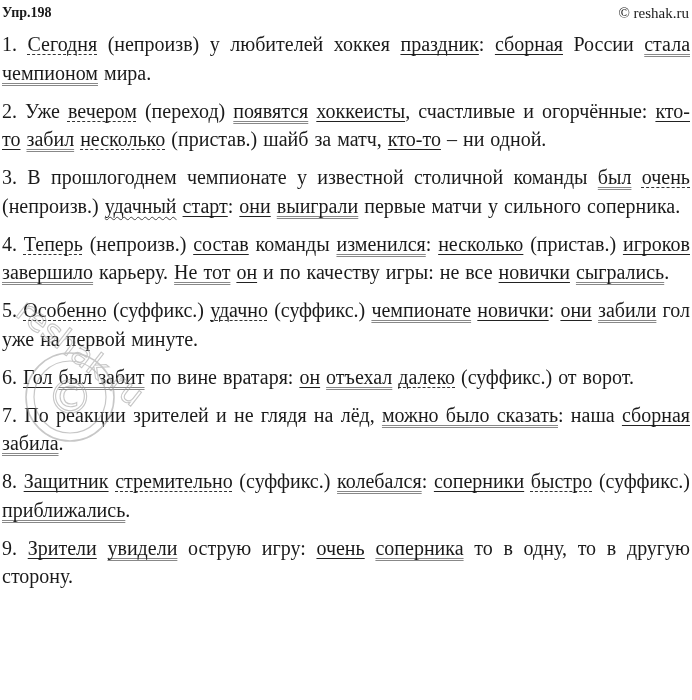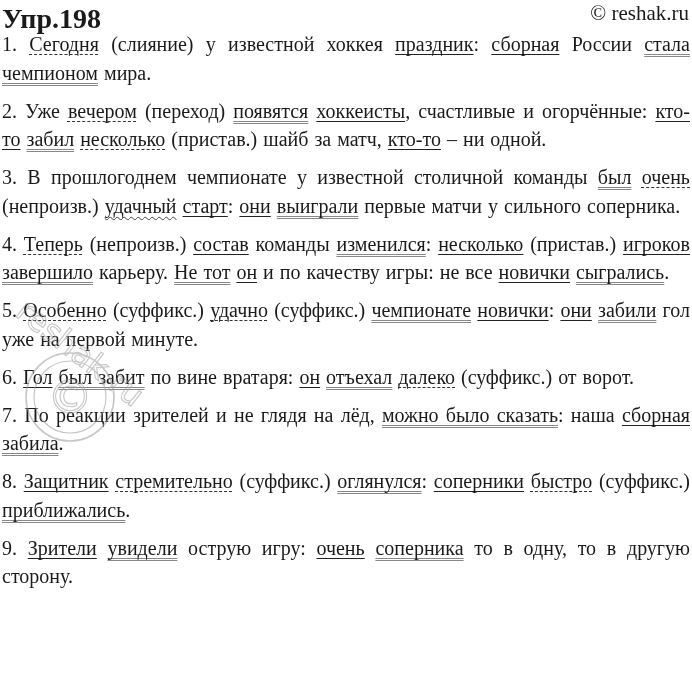--- a/index.html
+++ b/index.html
@@ -5,26 +5,26 @@
   html, body { margin: 0; padding: 0; background: #ffffff; }
   body {
     width: 692px; height: 700px; overflow: hidden; position: relative;
     font-family: "Liberation Serif", "DejaVu Serif", serif;
     color: #1a1a1a;
   }
   .header {
     position: absolute; top: 0; left: 0; width: 692px; height: 30px;
   }
   .title {
-    position: absolute; left: 2px; top: 6px;
-    font-weight: bold; font-size: 28px; line-height: 26px;
+    position: absolute; left: 2px; top: 0px;
+    font-weight: bold; font-size: 14px; line-height: 26px;
   }
   .copyright {
     position: absolute; right: 3px; top: 0px;
-    font-size: 21px; line-height: 26px;
+    font-size: 15px; line-height: 26px;
   }
   .content {
     position: absolute; top: 30px; left: 2px; width: 688px;
   }
   .para {
     font-size: 20px; line-height: 28.5px;
     text-align: justify; margin: 0 0 9.5px 0;
     word-spacing: 1px;
   }
   .w { text-decoration-skip-ink: none; }
@@ -39,28 +39,28 @@
 </style>
 </head>
 <body>
 
 <div class="header">
   <div class="title">Упр.198</div>
   <div class="copyright">© reshak.ru</div>
 </div>
 
 <div class="content" id="content">
-    <p class="para"><span>1. </span><span class="w circ">Сегодня</span><span> (слияние) у известной хоккея </span><span class="w subj">праздник</span><span>: </span><span class="w subj">сборная</span><span> России </span><span class="w pred">стала чемпионом</span><span> мира.</span></p>
+    <p class="para"><span>1. </span><span class="w circ">Сегодня</span><span> (непроизв) у любителей хоккея </span><span class="w subj">праздник</span><span>: </span><span class="w subj">сборная</span><span> России </span><span class="w pred">стала чемпионом</span><span> мира.</span></p>
     <p class="para"><span>2. Уже </span><span class="w circ">вечером</span><span> (переход) </span><span class="w pred">появятся</span><span> </span><span class="w subj">хоккеисты</span><span>, счастливые и огорчённые: </span><span class="w subj">кто-то</span><span> </span><span class="w pred">забил</span><span> </span><span class="w circ">несколько</span><span> (пристав.) шайб за матч, </span><span class="w subj">кто-то</span><span> – ни одной.</span></p>
     <p class="para"><span>3. В прошлогоднем чемпионате у известной столичной команды </span><span class="w pred">был</span><span> </span><span class="w circ">очень</span><span> (непроизв.) </span><span class="w attr">удачный</span><span> </span><span class="w subj">старт</span><span>: </span><span class="w subj">они</span><span> </span><span class="w pred">выиграли</span><span> первые матчи у сильного соперника.</span></p>
     <p class="para"><span>4. </span><span class="w circ">Теперь</span><span> (непроизв.) </span><span class="w subj">состав</span><span> команды </span><span class="w pred">изменился</span><span>: </span><span class="w subj">несколько</span><span> (пристав.) </span><span class="w subj">игроков</span><span> </span><span class="w pred">завершило</span><span> карьеру. </span><span class="w pred">Не тот</span><span> </span><span class="w subj">он</span><span> и по качеству игры: не все </span><span class="w subj">новички</span><span> </span><span class="w pred">сыгрались</span><span>.</span></p>
     <p class="para"><span>5. </span><span class="w circ">Особенно</span><span> (суффикс.) </span><span class="w circ">удачно</span><span> (суффикс.) </span><span class="w pred">чемпионате</span><span> </span><span class="w subj">новички</span><span>: </span><span class="w subj">они</span><span> </span><span class="w pred">забили</span><span> гол уже на первой минуте.</span></p>
     <p class="para"><span>6. </span><span class="w subj">Гол</span><span> </span><span class="w pred">был забит</span><span> по вине вратаря: </span><span class="w subj">он</span><span> </span><span class="w pred">отъехал</span><span> </span><span class="w circ">далеко</span><span> (суффикс.) от ворот.</span></p>
     <p class="para"><span>7. По реакции зрителей и не глядя на лёд, </span><span class="w pred">можно было сказать</span><span>: наша </span><span class="w subj">сборная</span><span> </span><span class="w pred">забила</span><span>.</span></p>
-    <p class="para"><span>8. </span><span class="w subj">Защитник</span><span> </span><span class="w circ">стремительно</span><span> (суффикс.) </span><span class="w pred">оглянулся</span><span>: </span><span class="w subj">соперники</span><span> </span><span class="w circ">быстро</span><span> (суффикс.) </span><span class="w pred">приближались</span><span>.</span></p>
+    <p class="para"><span>8. </span><span class="w subj">Защитник</span><span> </span><span class="w circ">стремительно</span><span> (суффикс.) </span><span class="w pred">колебался</span><span>: </span><span class="w subj">соперники</span><span> </span><span class="w circ">быстро</span><span> (суффикс.) </span><span class="w pred">приближались</span><span>.</span></p>
     <p class="para"><span>9. </span><span class="w subj">Зрители</span><span> </span><span class="w pred">увидели</span><span> острую игру: </span><span class="w subj">очень</span><span> </span><span class="w pred">соперника</span><span> то в одну, то в другую сторону.</span></p>
   </div>
 
 <svg class="watermark" viewBox="0 0 170 170" xmlns="http://www.w3.org/2000/svg">
   <circle cx="62" cy="112" r="44" fill="none" stroke="#9a9a9a" stroke-width="1.6"></circle>
   <circle cx="62" cy="112" r="36" fill="none" stroke="#9a9a9a" stroke-width="1.2"></circle>
   <text x="62" y="128" text-anchor="middle" font-size="46" fill="none" stroke="#9a9a9a" stroke-width="1.1" font-family="DejaVu Sans, sans-serif">©</text>
   <text x="6" y="30" font-size="32" fill="none" stroke="#9a9a9a" stroke-width="1.1" font-family="DejaVu Sans, sans-serif" transform="rotate(38 6 30)">reshak.ru</text>
 </svg>
 

